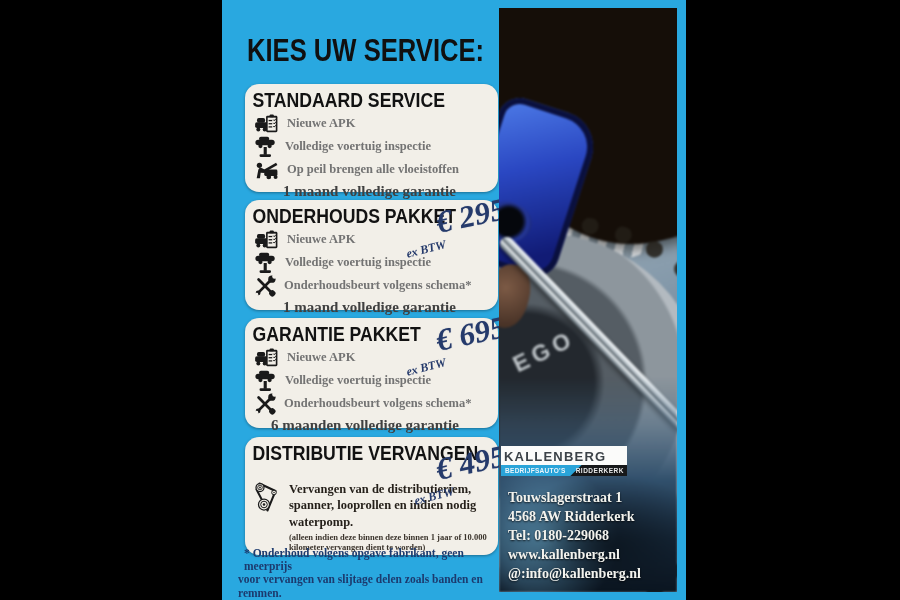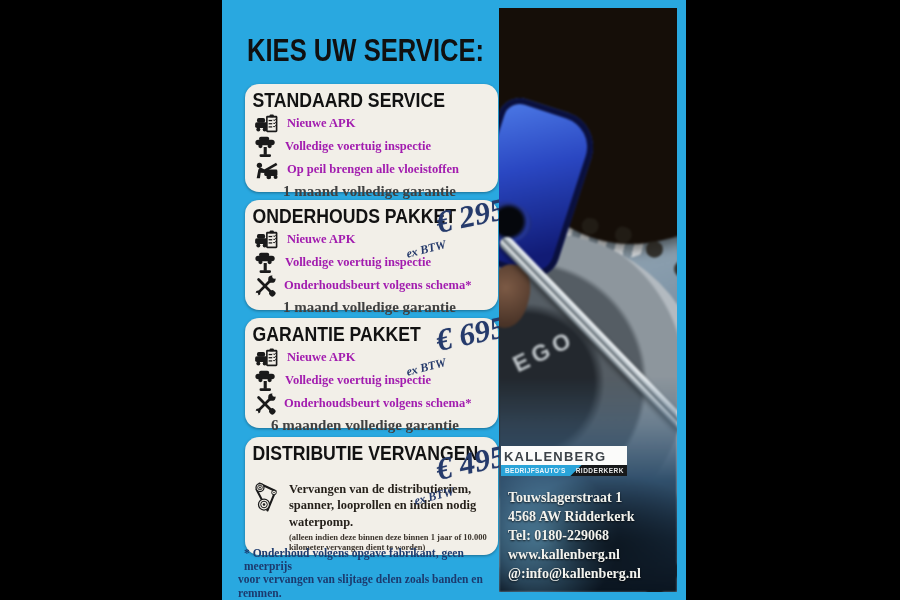--- a/index.html
+++ b/index.html
@@ -18,21 +18,21 @@
     position:absolute;left:23px;width:253px;background:#f2efe8;border-radius:14px;
     box-shadow:0 1px 3px rgba(0,0,0,.35);
   }
   .box-header{
     padding:4px 9px 0;font-weight:700;font-size:21px;line-height:24px;color:#121212;
     transform:scaleX(.84);transform-origin:left center;white-space:nowrap;letter-spacing:0;
   }
   .row{display:flex;align-items:center;gap:8px;height:23px;padding:0 9px;}
   .row svg{flex:none;display:block;}
   .row-label{
-    font-family:"Liberation Serif",serif;font-weight:700;font-size:12.5px;color:#a21caf;
+    font-family:"Liberation Serif",serif;font-weight:700;font-size:12.5px;color:#737373;
     white-space:nowrap;
   }
   .guarantee{
     font-family:"Liberation Serif",serif;font-weight:700;font-size:15px;color:#404040;
     padding:2px 9px 0 38px;white-space:nowrap;
   }
   .price{
     position:absolute;right:-8px;top:-2px;transform:rotate(-12deg);
     font-family:"Liberation Serif",serif;font-style:italic;font-weight:700;font-size:31px;
     color:#253a6b;white-space:nowrap;text-shadow:0 0 1px rgba(37,58,107,.4);

